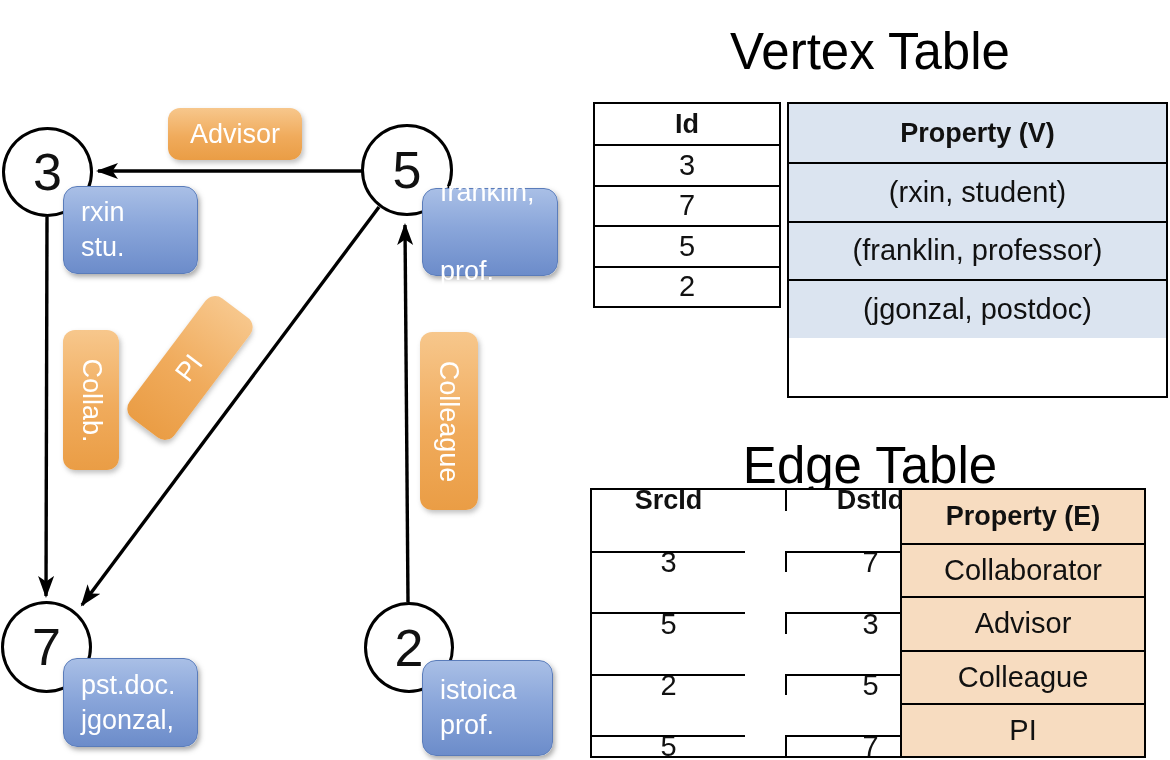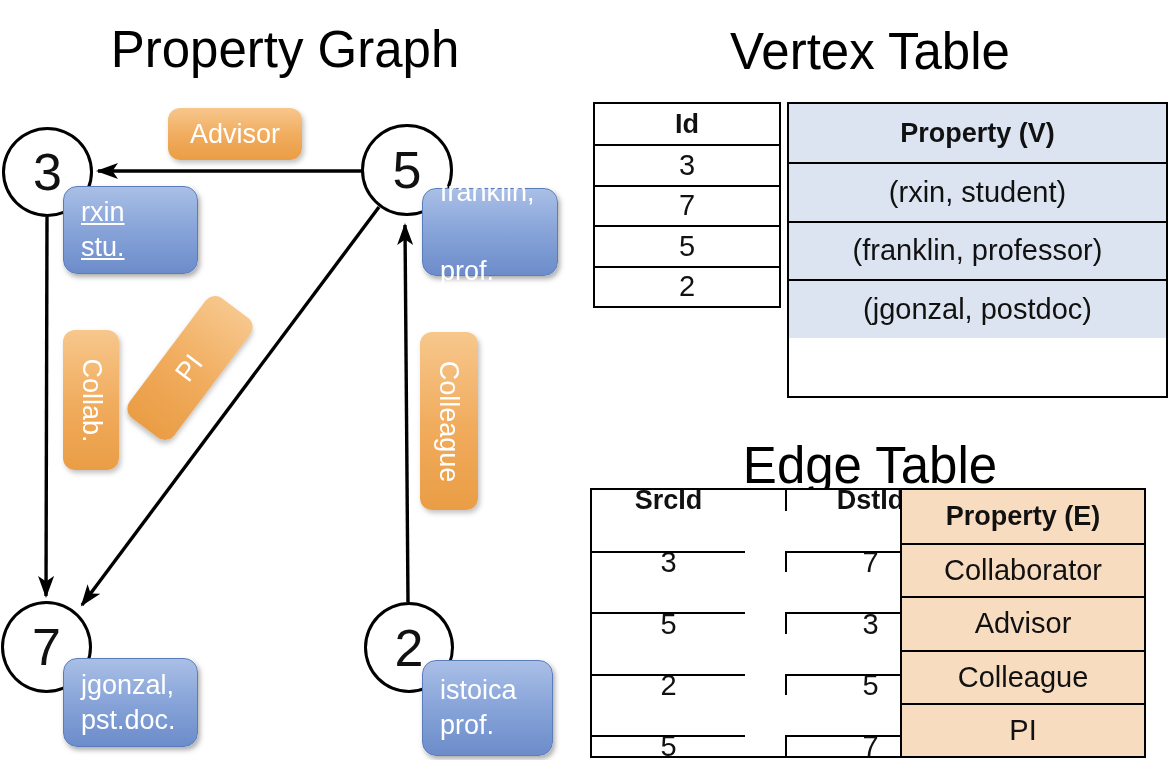--- a/index.html
+++ b/index.html
@@ -35,21 +35,21 @@
 
   .prop-box {
     position:absolute; z-index:3; color:#ffffff;
     background:linear-gradient(180deg,#a9bfe6 0%, #8aa6da 45%, #6c8cca 100%);
     border:1.5px solid #5a7cba; border-radius:14px;
     box-shadow:2px 3px 5px rgba(90,90,90,0.5);
     font-size:27px; line-height:35px;
     display:flex; flex-direction:column; justify-content:center;
     padding-left:17px;
   }
-  #prop-3 { left:63px;  top:186px; width:135px; height:88px;text-decoration:underline; }
+  #prop-3 { left:63px;  top:186px; width:135px; height:88px; }
   #prop-5 { left:422px; top:188px; width:136px; height:88px;gap:44px; }
   #prop-7 { left:63px;  top:658px; width:135px; height:89px; }
   #prop-2 { left:422px; top:660px; width:131px; height:96px; }
 
   .edge-label {
     position:absolute; z-index:3; color:#ffffff;
     background:linear-gradient(180deg,#f7c78c 0%, #f0ab5c 55%, #ea9d45 100%);
     border-radius:12px;
     box-shadow:2px 3px 5px rgba(120,120,120,0.45);
     display:flex; align-items:center; justify-content:center;
@@ -85,21 +85,20 @@
   #etable-ids  { left:590px; top:488px; width:326px; height:270px;
                  grid-template-columns:47.5% 52.5%; grid-template-rows:repeat(5,1fr);gap:40px; }
   #etable-prop { left:900px; top:488px; width:246px; height:270px;
                  grid-template-rows:repeat(5,1fr); }
 </style>
 </head>
 <body>
 
 <div class="stage">
 
-  <div class="big-title" id="graph-title">Property Graph</div>
 
   <svg id="edge-svg" viewBox="0 0 570 760" xmlns="http://www.w3.org/2000/svg">
     <defs>
       <marker id="arrow" markerUnits="userSpaceOnUse" markerWidth="26" markerHeight="20" refX="20" refY="8" orient="auto">
         <path d="M0,0 L22,8 L0,16 L5.5,8 Z" fill="#000"></path>
       </marker>
     </defs>
     <line x1="362" y1="171" x2="98" y2="171" stroke="#000" stroke-width="3.4" marker-end="url(#arrow)"></line>
     <line x1="47" y1="217" x2="46" y2="596" stroke="#000" stroke-width="3.4" marker-end="url(#arrow)"></line>
     <line x1="379" y1="207" x2="82" y2="605" stroke="#000" stroke-width="3.4" marker-end="url(#arrow)"></line>
@@ -121,22 +120,22 @@
 
   <div class="prop-box" id="prop-3">
     <span>rxin</span>
     <span>stu.</span>
   </div>
   <div class="prop-box" id="prop-5">
     <span>franklin,</span>
     <span>prof.</span>
   </div>
   <div class="prop-box" id="prop-7">
+    <span>pst.doc.</span>
     <span>jgonzal,</span>
-    <span>pst.doc.</span>
   </div>
   <div class="prop-box" id="prop-2">
     <span>istoica</span>
     <span>prof.</span>
   </div>
 
   <div class="edge-label" id="label-advisor">
     <span>Advisor</span>
   </div>
   <div class="edge-label" id="label-collab">

